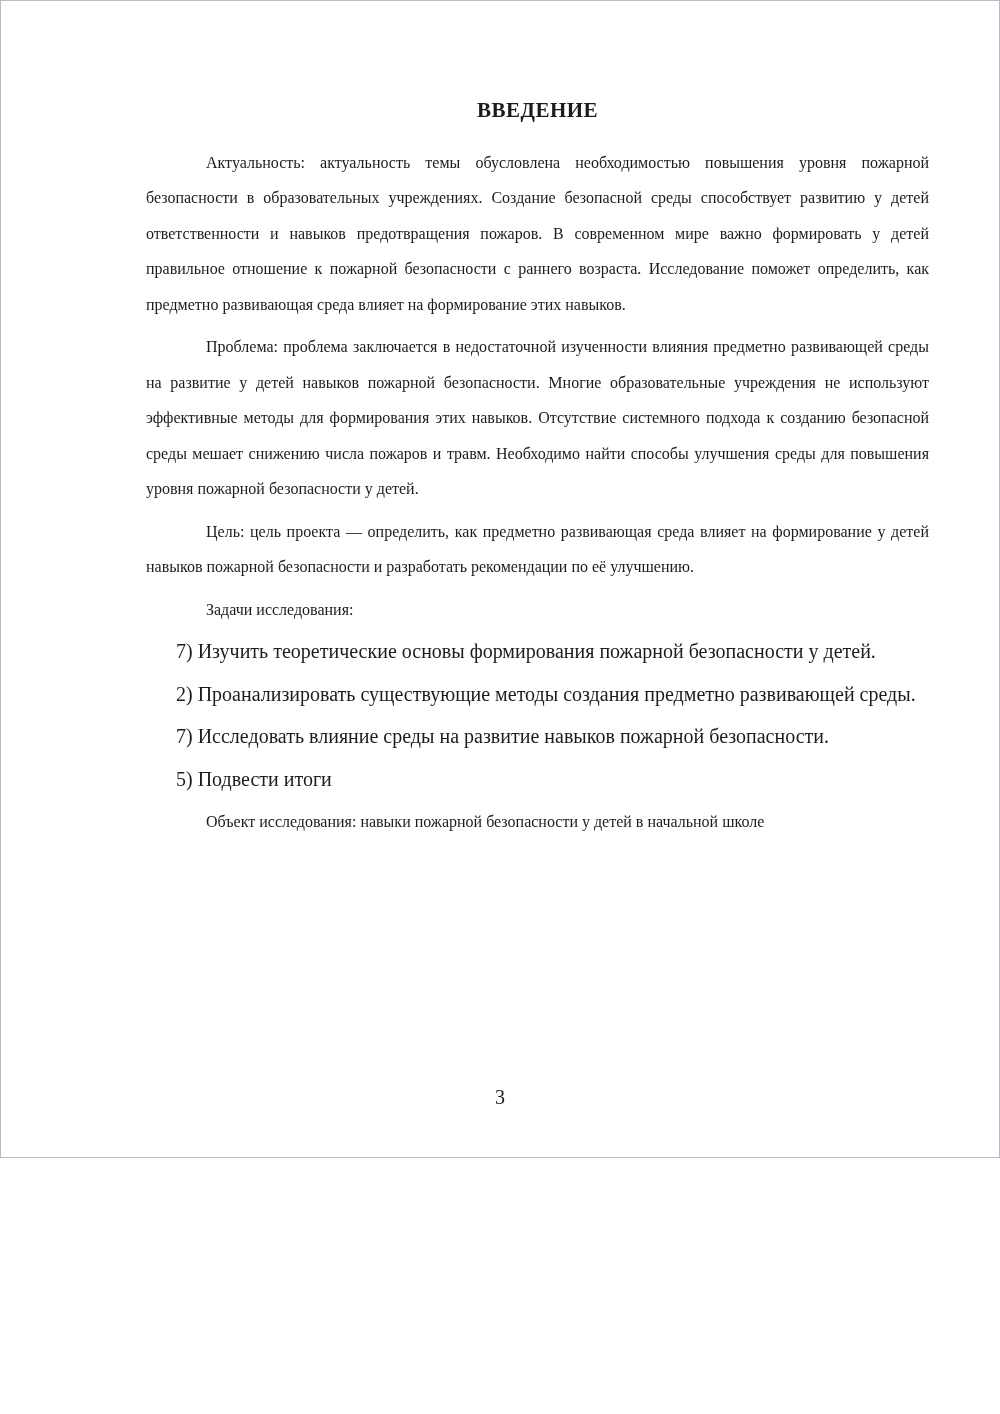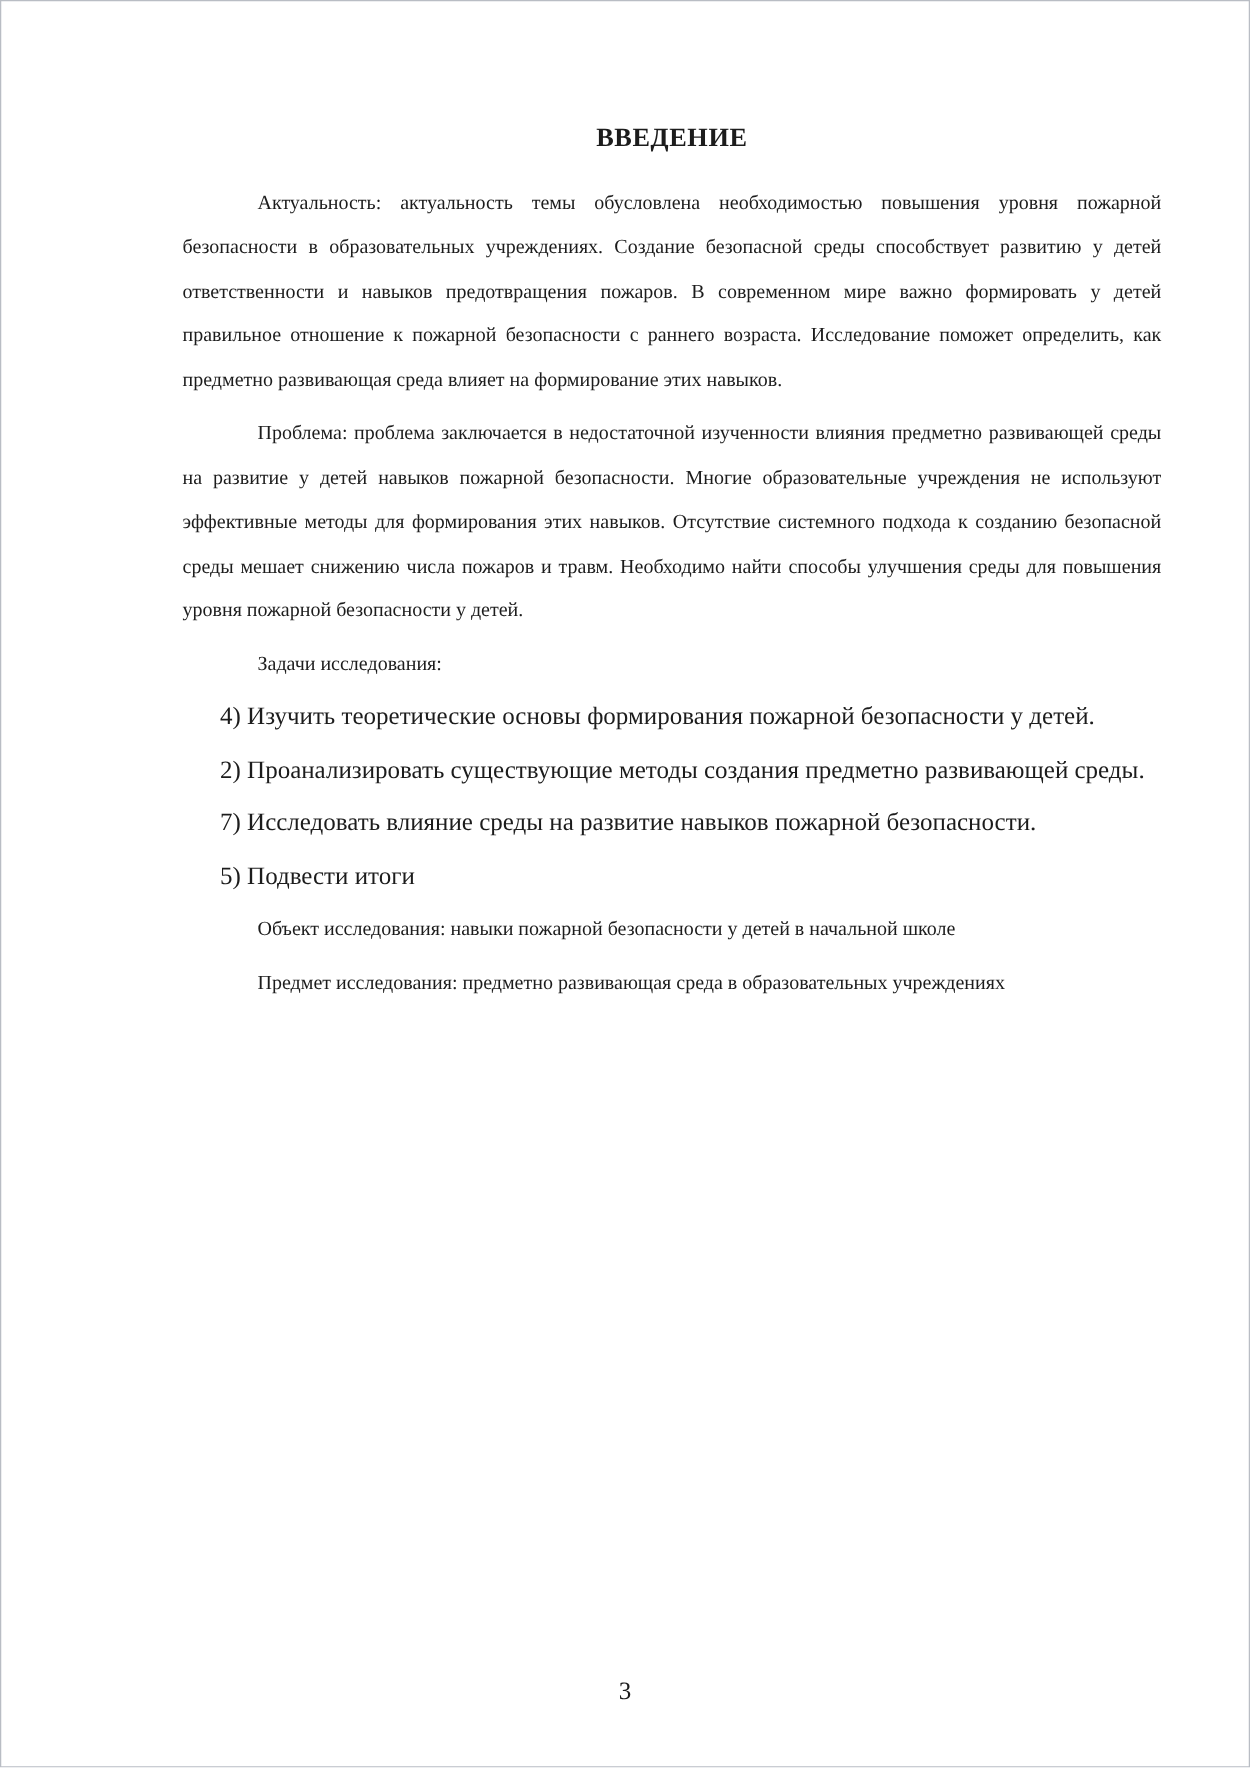--- a/index.html
+++ b/index.html
@@ -3,21 +3,21 @@
 <meta charset="utf-8">
 <style>
   html, body {
     margin: 0;
     padding: 0;
     background: #ffffff;
   }
   .page {
     position: relative;
     width: 1000px;
-    height: 1414px;
+    height: 1158px;
     box-sizing: border-box;
     background: #ffffff;
     border: 1px solid #b9bdc4;
     font-family: "Liberation Serif", "DejaVu Serif", serif;
     color: #1c1c1c;
     overflow: hidden;
   }
   .content {
     position: absolute;
     left: 145px;
@@ -61,32 +61,32 @@
 
 <div class="page">
   <div class="content">
 
     <h1 class="doc-title">ВВЕДЕНИЕ</h1>
 
     <p class="para">Актуальность: актуальность темы обусловлена необходимостью повышения уровня пожарной безопасности в образовательных учреждениях. Создание безопасной среды способствует развитию у детей ответственности и навыков предотвращения пожаров. В современном мире важно формировать у детей правильное отношение к пожарной безопасности с раннего возраста. Исследование поможет определить, как предметно развивающая среда влияет на формирование этих навыков.</p>
 
     <p class="para">Проблема: проблема заключается в недостаточной изученности влияния предметно развивающей среды на развитие у детей навыков пожарной безопасности. Многие образовательные учреждения не используют эффективные методы для формирования этих навыков. Отсутствие системного подхода к созданию безопасной среды мешает снижению числа пожаров и травм. Необходимо найти способы улучшения среды для повышения уровня пожарной безопасности у детей.</p>
 
+    <p class="para">Цель: цель проекта — определить, как предметно развивающая среда влияет на формирование у детей навыков пожарной безопасности и разработать рекомендации по её улучшению.</p>
 
     <p class="para">Задачи исследования:</p>
 
-    <p class="task">4) Изучить теоретические основы формирования пожарной безопасности у детей.</p>
+    <p class="task">7) Изучить теоретические основы формирования пожарной безопасности у детей.</p>
 
     <p class="task">2) Проанализировать существующие методы создания предметно развивающей среды.</p>
 
     <p class="task">7) Исследовать влияние среды на развитие навыков пожарной безопасности.</p>
 
 
     <p class="task">5) Подвести итоги</p>
 
     <p class="para">Объект исследования: навыки пожарной безопасности у детей в начальной школе</p>
 
-    <p class="para">Предмет исследования: предметно развивающая среда в образовательных учреждениях</p>
 
   </div>
 
   <div class="page-number">3</div>
 </div>
 
 </body></html>

